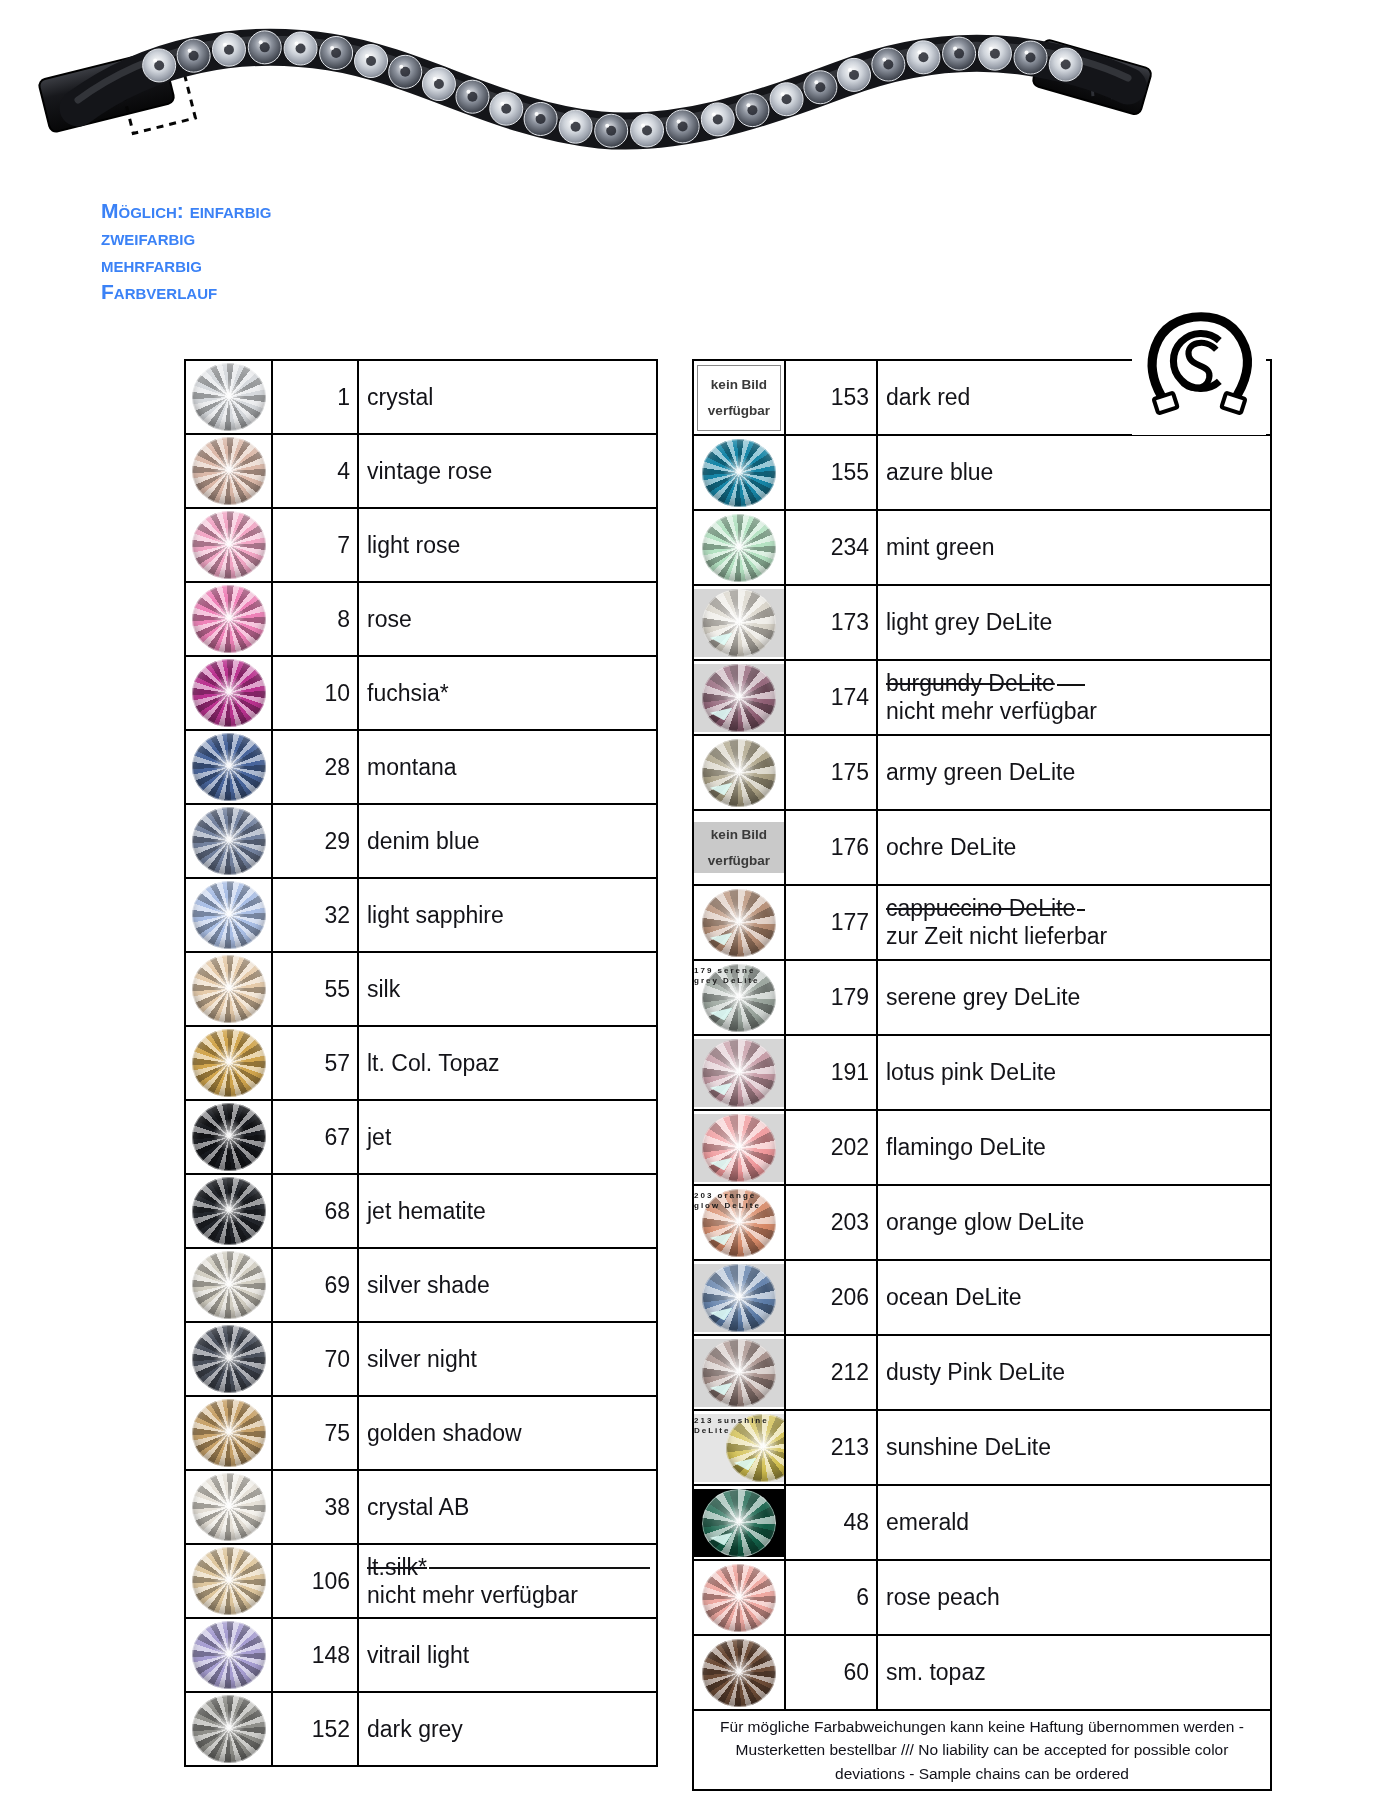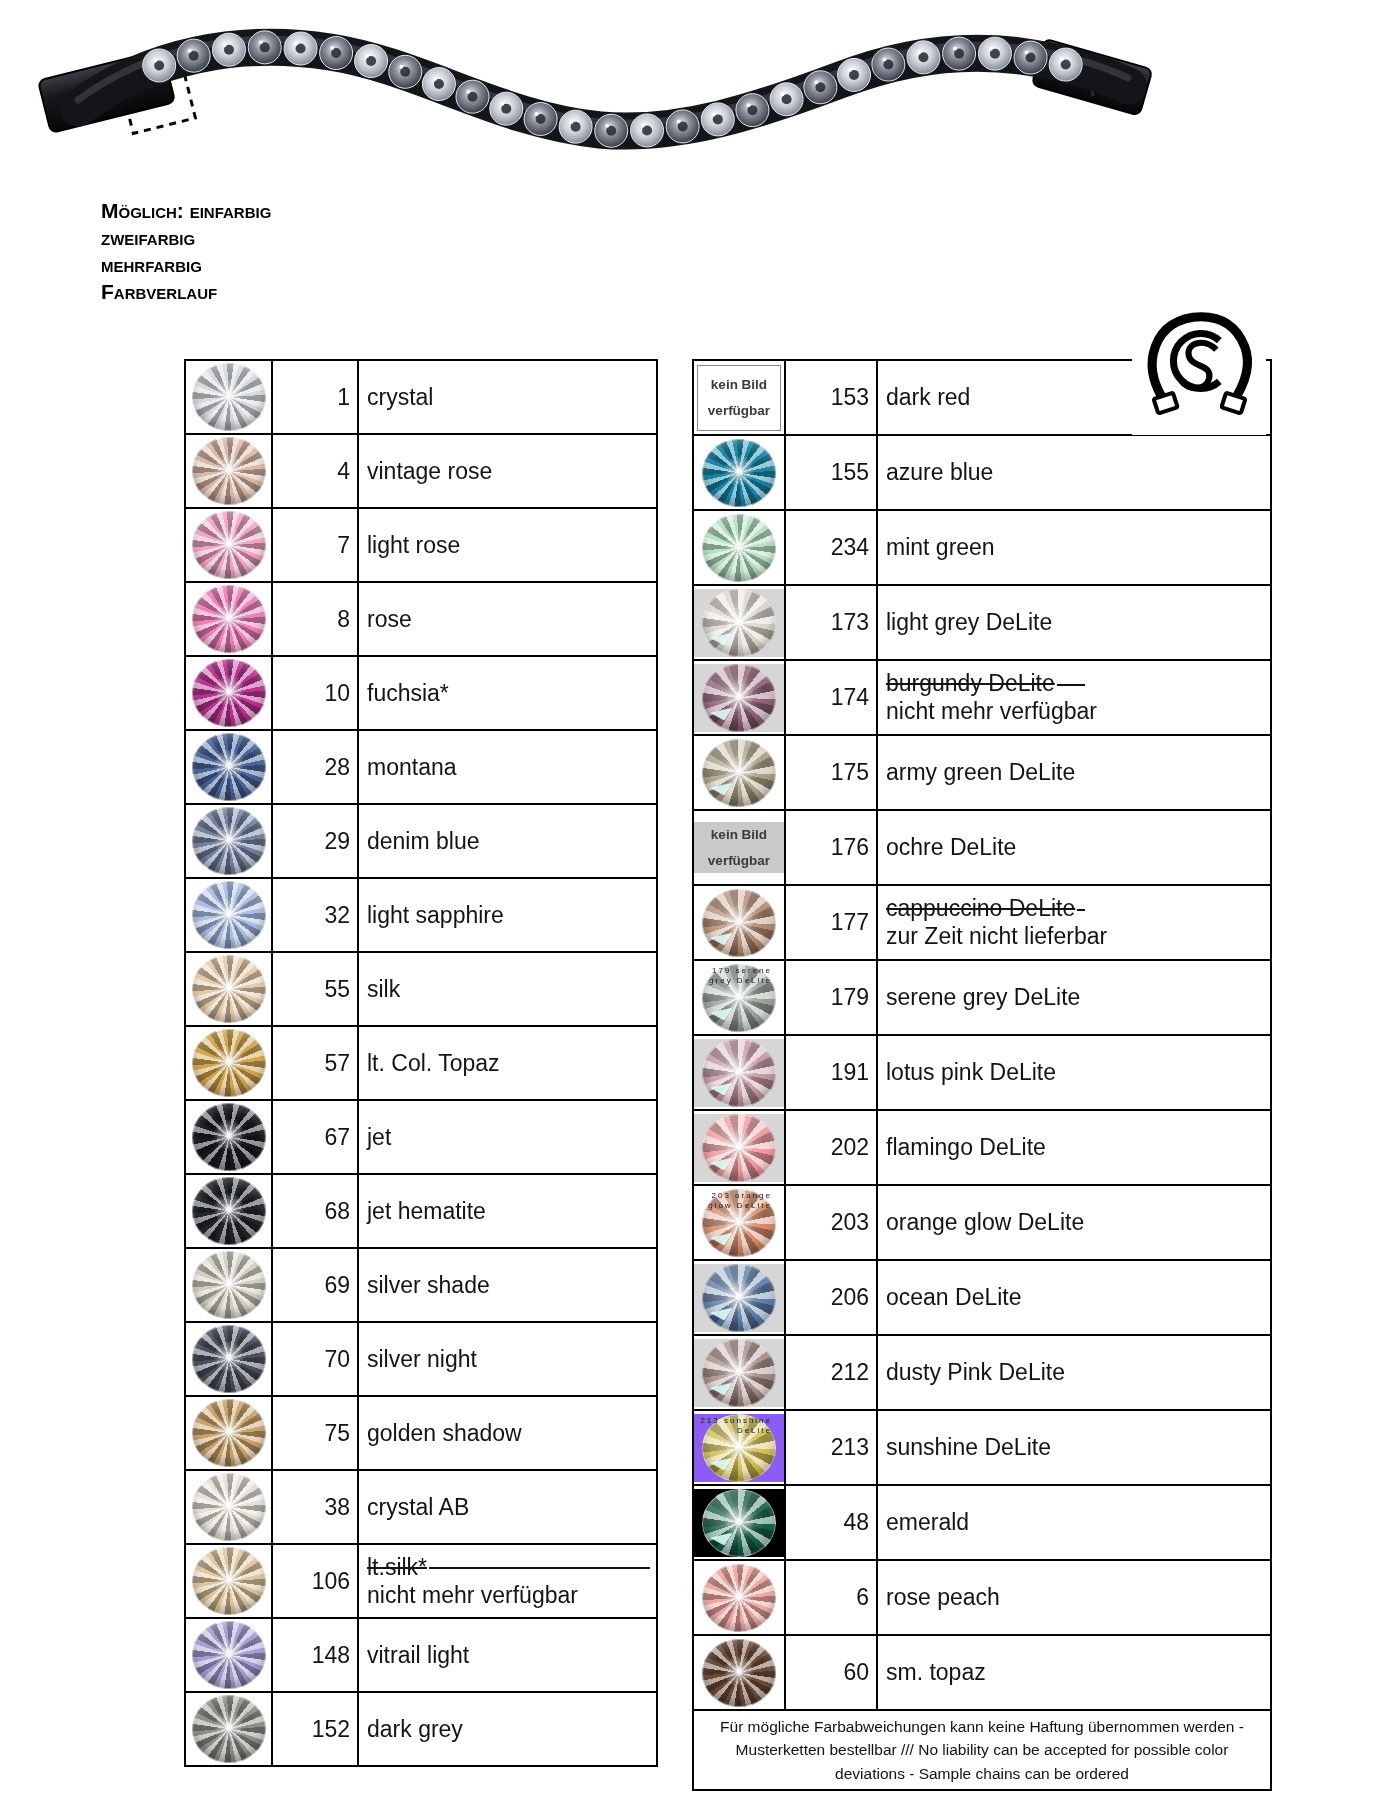--- a/index.html
+++ b/index.html
@@ -4,21 +4,21 @@
 <style>
   html,body{margin:0;padding:0;background:#ffffff;}
   body{width:1400px;height:1820px;position:relative;font-family:"Liberation Sans",sans-serif;color:#111;}
   .page{position:absolute;inset:0;width:1400px;height:1820px;overflow:hidden;background:#fff;}
 
   
   .band-wrap{position:absolute;left:0;top:0;width:1400px;height:200px;}
   .title{position:absolute;left:99px;top:144px;font-size:43px;font-weight:700;
          font-variant:small-caps;letter-spacing:1px;color:#000;line-height:1;}
   .subs{position:absolute;left:101px;top:197px;font-size:21px;font-weight:700;
-        font-variant:small-caps;color:#000000;line-height:27px;}
+        font-variant:small-caps;color:#3b82f6;line-height:27px;}
 
   
   .logo{position:absolute;left:1132px;top:295px;width:134px;height:140px;background:#fff;
         display:flex;align-items:center;justify-content:center;z-index:6;}
 
   
   table{border-collapse:collapse;position:absolute;table-layout:fixed;background:#fff;}
   #left-table{left:184px;top:359px;width:472px;}
   #right-table{left:692px;top:359px;width:578px;}
   td{border:2px solid #000;padding:0;vertical-align:middle;overflow:hidden;}
@@ -30,21 +30,21 @@
   td.img{padding:0;}
   .imgbox{width:100%;height:100%;display:flex;align-items:center;justify-content:center;
           position:relative;overflow:hidden;}
   .gem{width:74px;height:68px;border-radius:50%;position:relative;flex:0 0 auto;
        box-shadow:inset 0 0 0 1px rgba(255,255,255,.45),
                   inset 0 -6px 9px rgba(0,0,0,.28),
                   inset 0 5px 8px rgba(255,255,255,.22);}
   .glint{position:absolute;left:11%;bottom:17%;width:22px;height:14px;
          background:rgba(225,255,250,.88);clip-path:polygon(0 60%,100% 0,70% 100%);
          transform:rotate(8deg);}
-  .cap{position:absolute;top:2px;left:0;right:12px;text-align:right;font-size:8px;font-weight:400;
+  .cap{position:absolute;top:2px;left:0;right:0;text-align:left;font-size:8px;font-weight:700;
        letter-spacing:2px;line-height:1.25;color:#1a1a1a;z-index:2;}
   .noimg{display:flex;flex-direction:column;align-items:center;justify-content:center;
          font-size:13.5px;font-weight:600;color:#3a3a3a;line-height:1.9;text-align:center;}
   .noimg-box{width:82px;height:64px;background:#fff;border:1px solid #888;}
   .noimg-fill{width:100%;height:100%;background:#c9c9c9;}
 
   .nm-multi{display:flex;flex-direction:column;justify-content:center;gap:1px;padding:2px 0;}
   .strike-line{display:flex;align-items:center;}
   .strike-text{text-decoration:line-through;text-decoration-thickness:2px;}
   .tail{flex:1;border-top:2px solid #121212;margin:2px 6px 0 2px;}
@@ -557,21 +557,21 @@
               <div class="gem" style="background: radial-gradient(circle at 42% 38%, rgba(255, 255, 255, 0.45), rgba(255, 255, 255, 0) 55%), radial-gradient(circle at 50% 47%, rgba(255, 255, 255, 0.95) 0px, rgba(255, 255, 255, 0.95) 2px, rgba(255, 255, 255, 0.5) 6px, rgba(255, 255, 255, 0) 16px), conic-gradient(from -82deg, rgb(218, 209, 206) 0deg, rgb(218, 209, 206) 13.6deg, rgb(163, 139, 133) 13.6deg, rgb(163, 139, 133) 24.8deg, rgb(114, 97, 93) 24.8deg, rgb(114, 97, 93) 40deg, rgb(218, 209, 206) 40deg, rgb(218, 209, 206) 53.6deg, rgb(163, 139, 133) 53.6deg, rgb(163, 139, 133) 64.8deg, rgb(114, 97, 93) 64.8deg, rgb(114, 97, 93) 80deg, rgb(218, 209, 206) 80deg, rgb(218, 209, 206) 93.6deg, rgb(163, 139, 133) 93.6deg, rgb(163, 139, 133) 104.8deg, rgb(114, 97, 93) 104.8deg, rgb(114, 97, 93) 120deg, rgb(218, 209, 206) 120deg, rgb(218, 209, 206) 133.6deg, rgb(163, 139, 133) 133.6deg, rgb(163, 139, 133) 144.8deg, rgb(114, 97, 93) 144.8deg, rgb(114, 97, 93) 160deg, rgb(218, 209, 206) 160deg, rgb(218, 209, 206) 173.6deg, rgb(163, 139, 133) 173.6deg, rgb(163, 139, 133) 184.8deg, rgb(114, 97, 93) 184.8deg, rgb(114, 97, 93) 200deg, rgb(218, 209, 206) 200deg, rgb(218, 209, 206) 213.6deg, rgb(163, 139, 133) 213.6deg, rgb(163, 139, 133) 224.8deg, rgb(114, 97, 93) 224.8deg, rgb(114, 97, 93) 240deg, rgb(218, 209, 206) 240deg, rgb(218, 209, 206) 253.6deg, rgb(163, 139, 133) 253.6deg, rgb(163, 139, 133) 264.8deg, rgb(114, 97, 93) 264.8deg, rgb(114, 97, 93) 280deg, rgb(218, 209, 206) 280deg, rgb(218, 209, 206) 293.6deg, rgb(163, 139, 133) 293.6deg, rgb(163, 139, 133) 304.8deg, rgb(114, 97, 93) 304.8deg, rgb(114, 97, 93) 320deg, rgb(218, 209, 206) 320deg, rgb(218, 209, 206) 333.6deg, rgb(163, 139, 133) 333.6deg, rgb(163, 139, 133) 344.8deg, rgb(114, 97, 93) 344.8deg, rgb(114, 97, 93) 360deg);">
                 <div class="glint"></div>
               </div>
             </div>
           </td>
           <td class="num">212</td>
           <td class="nm">dusty Pink DeLite</td>
         </tr>
         <tr>
           <td class="img">
-            <div class="imgbox" style="background: #8b5cf6;">
+            <div class="imgbox" style="background: #e5e5e5; padding-left: 24px;">
               <div class="gem" style="background: radial-gradient(circle at 42% 38%, rgba(255, 255, 255, 0.45), rgba(255, 255, 255, 0) 55%), radial-gradient(circle at 50% 47%, rgba(255, 255, 255, 0.95) 0px, rgba(255, 255, 255, 0.95) 2px, rgba(255, 255, 255, 0.5) 6px, rgba(255, 255, 255, 0) 16px), conic-gradient(from -82deg, rgb(237, 229, 184) 0deg, rgb(237, 229, 184) 13.6deg, rgb(210, 191, 78) 13.6deg, rgb(210, 191, 78) 24.8deg, rgb(147, 134, 55) 24.8deg, rgb(147, 134, 55) 40deg, rgb(237, 229, 184) 40deg, rgb(237, 229, 184) 53.6deg, rgb(210, 191, 78) 53.6deg, rgb(210, 191, 78) 64.8deg, rgb(147, 134, 55) 64.8deg, rgb(147, 134, 55) 80deg, rgb(237, 229, 184) 80deg, rgb(237, 229, 184) 93.6deg, rgb(210, 191, 78) 93.6deg, rgb(210, 191, 78) 104.8deg, rgb(147, 134, 55) 104.8deg, rgb(147, 134, 55) 120deg, rgb(237, 229, 184) 120deg, rgb(237, 229, 184) 133.6deg, rgb(210, 191, 78) 133.6deg, rgb(210, 191, 78) 144.8deg, rgb(147, 134, 55) 144.8deg, rgb(147, 134, 55) 160deg, rgb(237, 229, 184) 160deg, rgb(237, 229, 184) 173.6deg, rgb(210, 191, 78) 173.6deg, rgb(210, 191, 78) 184.8deg, rgb(147, 134, 55) 184.8deg, rgb(147, 134, 55) 200deg, rgb(237, 229, 184) 200deg, rgb(237, 229, 184) 213.6deg, rgb(210, 191, 78) 213.6deg, rgb(210, 191, 78) 224.8deg, rgb(147, 134, 55) 224.8deg, rgb(147, 134, 55) 240deg, rgb(237, 229, 184) 240deg, rgb(237, 229, 184) 253.6deg, rgb(210, 191, 78) 253.6deg, rgb(210, 191, 78) 264.8deg, rgb(147, 134, 55) 264.8deg, rgb(147, 134, 55) 280deg, rgb(237, 229, 184) 280deg, rgb(237, 229, 184) 293.6deg, rgb(210, 191, 78) 293.6deg, rgb(210, 191, 78) 304.8deg, rgb(147, 134, 55) 304.8deg, rgb(147, 134, 55) 320deg, rgb(237, 229, 184) 320deg, rgb(237, 229, 184) 333.6deg, rgb(210, 191, 78) 333.6deg, rgb(210, 191, 78) 344.8deg, rgb(147, 134, 55) 344.8deg, rgb(147, 134, 55) 360deg);">
                 <div class="glint"></div>
               </div>
               <div class="cap">213 sunshine DeLite</div>
             </div>
           </td>
           <td class="num">213</td>
           <td class="nm">sunshine DeLite</td>
         </tr>
         <tr>

